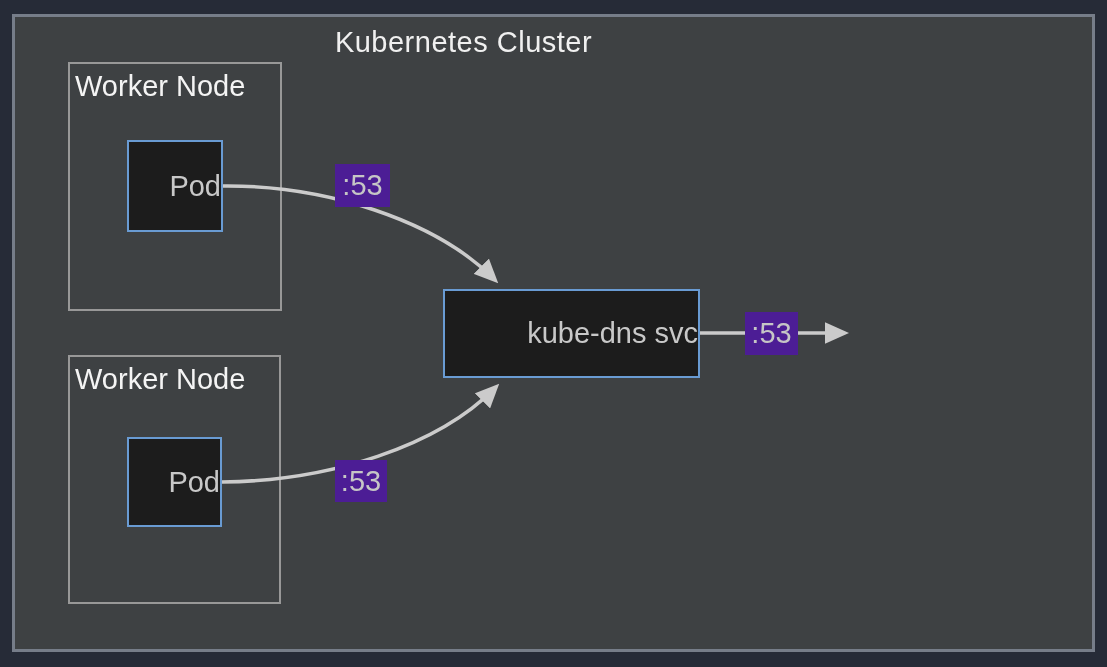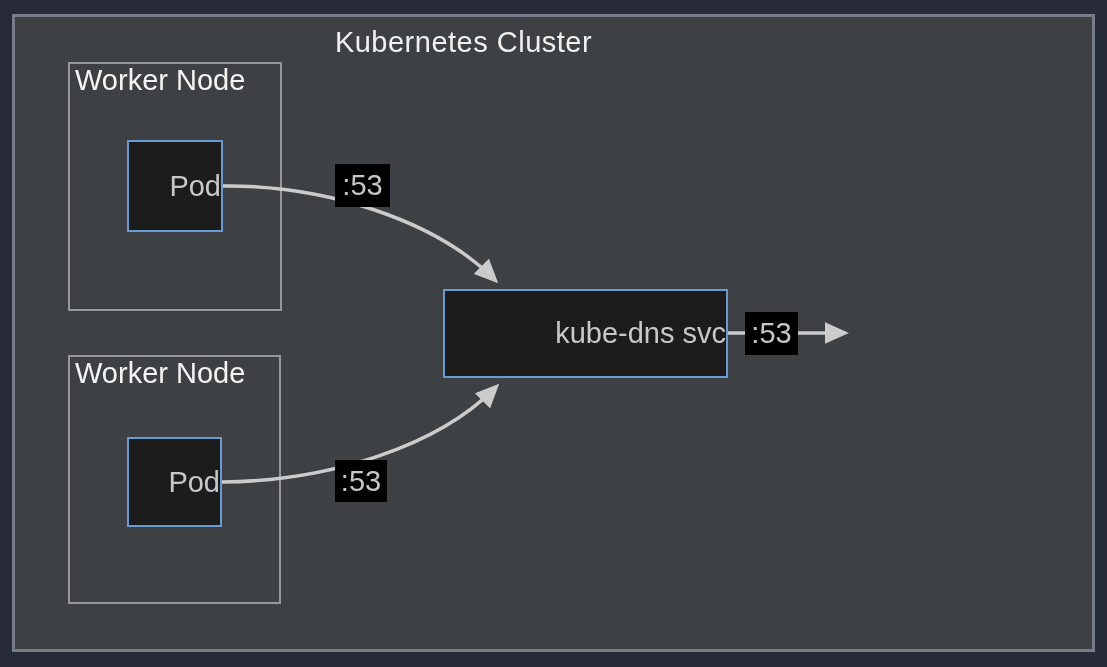--- a/index.html
+++ b/index.html
@@ -32,57 +32,57 @@
   }
   
   .worker {
     position: absolute;
     border: 2px solid #989898;
     background: transparent;
   }
   .worker-1 { left: 68px; top: 62px;  width: 214px; height: 249px; }
   .worker-2 { left: 68px; top: 355px; width: 213px; height: 249px; }
   .worker-label {
-    padding: 0 4px 0 5px;
+    padding: 6px 4px 0 5px;
     color: #f4f4f4;
     font-size: 29px;
     white-space: nowrap;
   }
   
   .node {
     position: absolute;
     background: #1c1c1c;
     border: 2px solid #699bd3;
     display: flex;
     align-items: center;
     justify-content: flex-end;
     color: #c8c8c8;
     font-size: 29px;
     white-space: nowrap;
   }
   .pod-1 { left: 127px; top: 140px; width: 96px;  height: 92px; }
   .pod-2 { left: 127px; top: 437px; width: 95px;  height: 90px; }
-  .svc   { left: 443px; top: 289px; width: 285px; height: 89px; }
+  .svc   { left: 443px; top: 289px; width: 257px; height: 89px; }
   .dns   { left: 852px; top: 289px; width: 185px; height: 89px; }
   
   svg.edges {
     position: absolute;
     left: 0; top: 0;
     width: 1107px; height: 667px;
     pointer-events: none;
   }
   svg.edges path.edge {
     fill: none;
     stroke: #cbcbcb;
     stroke-width: 3.5;
   }
   
   .edge-label {
     position: absolute;
-    background: #000000;
+    background: #4c1d95;
     color: #c6c6c6;
     font-size: 29px;
     display: flex;
     align-items: center;
     justify-content: center;
   }
   .edge-label-1 { left: 335px; top: 164px; width: 55px; height: 43px; }
   .edge-label-2 { left: 335px; top: 460px; width: 52px; height: 42px; }
   .edge-label-3 { left: 745px; top: 312px; width: 53px; height: 43px; }
 </style>

